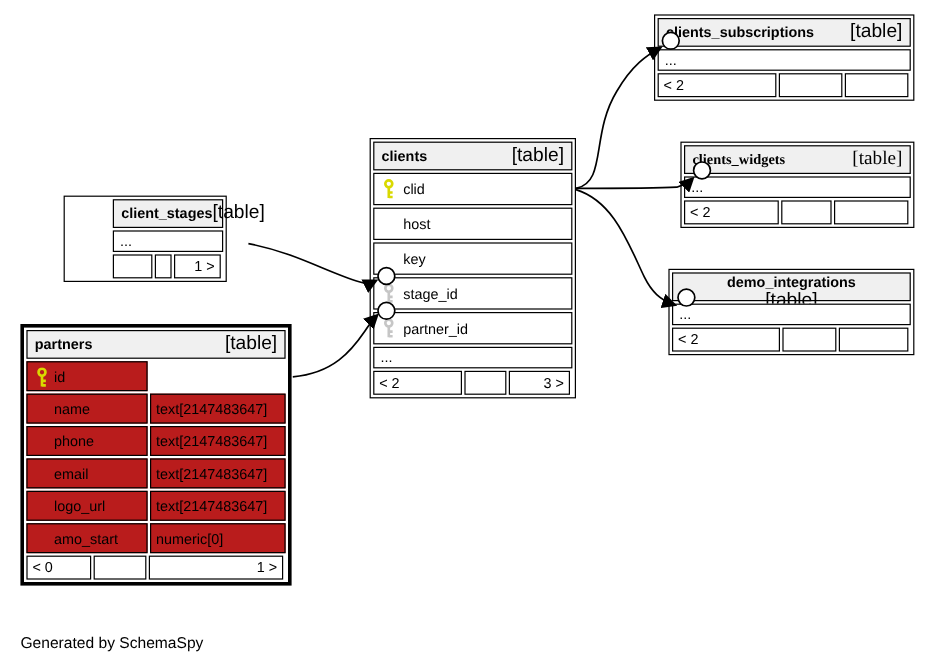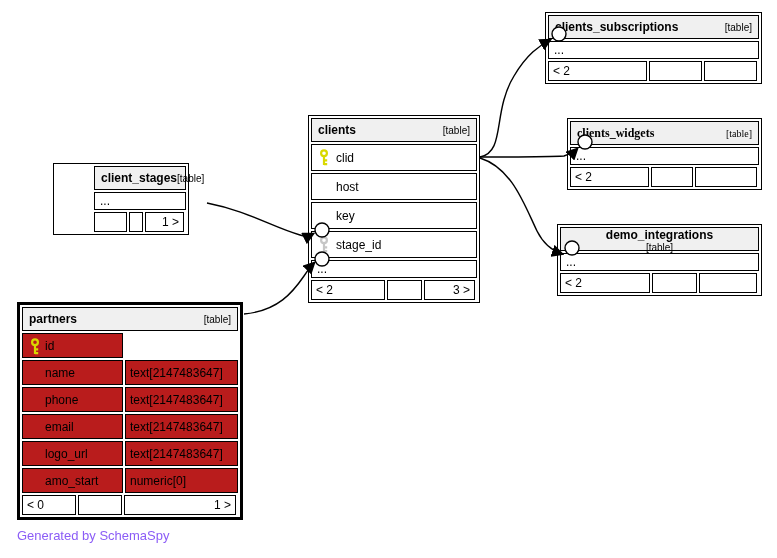--- a/index.html
+++ b/index.html
@@ -3,42 +3,42 @@
 <meta charset="utf-8">
 <style>
   html,body{margin:0;padding:0;background:#fff;}
   #canvas{position:relative;width:777px;height:558px;background:#ffffff;
           font-family:"Liberation Sans",sans-serif;overflow:hidden;}
   .tbl{position:absolute;border:1px solid #000;background:#fff;padding:2px;box-sizing:border-box;}
   .tbl.bold{border-width:3px;}
   .hdr{border:1px solid #000;background:#f0f0f0;display:flex;align-items:center;
        justify-content:space-between;height:22px;padding:0 6px;margin-bottom:2px;}
   .tname{font-weight:bold;font-size:12px;color:#000;}
-  .ttag{font-size:10px;color:#000;}
+  .ttag{font-size:16px;color:#000;}
   .row{border:1px solid #000;height:25px;display:flex;align-items:center;
        margin-bottom:2px;background:#fff;position:relative;}
   .row .cname{font-size:12px;color:#000;padding-left:24px;}
   .row.dots{height:16px;border:1px solid #000;}
   .row.dots .cname{padding-left:5px;}
   .keyicon{position:absolute;left:6px;top:4px;width:12px;height:17px;}
   .row2{display:flex;gap:2px;margin-bottom:2px;}
   .cell{border:1px solid #000;height:25px;display:flex;align-items:center;
         background:#b91c1c;position:relative;box-sizing:border-box;}
   .cell.namec{flex:0 0 101px;}
   .cell.typec{flex:1;}
   .cell .cname{font-size:12px;color:#000;padding-left:22px;}
   .cell .ctype{font-size:12px;color:#000;padding-left:4px;}
   .tfoot{display:flex;gap:2px;}
   .fcell{border:1px solid #000;height:20px;display:flex;align-items:center;
          font-size:12px;color:#000;box-sizing:border-box;background:#fff;}
   .fcell.l{justify-content:flex-start;padding-left:4px;}
   .fcell.r{justify-content:flex-end;padding-right:4px;}
   #wires{position:absolute;left:0;top:0;width:777px;height:558px;
          pointer-events:none;z-index:5;}
-  #note{position:absolute;left:17px;top:528px;font-size:13px;color:#8b5cf6;}
+  #note{position:absolute;left:17px;top:528px;font-size:13px;color:#000000;}
 </style>
 </head>
 <body>
 
 <div id="canvas">
   <svg id="wires" width="777" height="558" viewBox="0 0 777 558">
     <defs>
       <marker id="arr" viewBox="0 0 10 10" refX="8" refY="5" markerWidth="9" markerHeight="9" orient="auto">
         <path d="M0,0 L10,5 L0,10 z" fill="#000"></path>
       </marker>
@@ -119,20 +119,27 @@
       <div class="row">
         <span class="cname">key</span>
       </div>
       <div class="row">
         <span class="keyicon"><svg viewBox="0 0 12 17" width="12" height="17" aria-hidden="true">
             <circle cx="6" cy="4.2" r="2.9" fill="none" stroke="#c6c6c6" stroke-width="2.2"></circle>
             <path d="M6 7 L6 16 M6 11.4 L9.2 11.4 M6 15.2 L9.2 15.2" fill="none" stroke="#c6c6c6" stroke-width="2.2"></path>
           </svg></span>
         <span class="cname">stage_id</span>
       </div>
+      <div class="row">
+        <span class="keyicon"><svg viewBox="0 0 12 17" width="12" height="17" aria-hidden="true">
+            <circle cx="6" cy="4.2" r="2.9" fill="none" stroke="#c6c6c6" stroke-width="2.2"></circle>
+            <path d="M6 7 L6 16 M6 11.4 L9.2 11.4 M6 15.2 L9.2 15.2" fill="none" stroke="#c6c6c6" stroke-width="2.2"></path>
+          </svg></span>
+        <span class="cname">partner_id</span>
+      </div>
       <div class="row dots">
         <span class="cname">...</span>
       </div>
       <div class="tfoot">
         <div class="fcell l" style="width: calc(46% - 2px);">&lt; 2</div>
         <div class="fcell l" style="width: calc(22% - 2px);"></div>
         <div class="fcell r" style="width: calc(32% - 2px);">3 &gt;</div>
       </div>
     </div>
     <div class="tbl" style="left: 53px; top: 163px; width: 136px; padding-left: 40px;">
@@ -142,21 +149,21 @@
       </div>
       <div class="row dots">
         <span class="cname">...</span>
       </div>
       <div class="tfoot">
         <div class="fcell l" style="width: calc(38% - 2px);"></div>
         <div class="fcell l" style="width: calc(17% - 2px);"></div>
         <div class="fcell r" style="width: calc(45% - 2px);">1 &gt;</div>
       </div>
     </div>
-    <div class="tbl bold" style="left: 17px; top: 270px; width: 226px; margin-top: 32px;">
+    <div class="tbl bold" style="left: 17px; top: 270px; width: 226px;">
       <div class="hdr" style="background: rgb(240, 240, 240);">
         <span class="tname">partners</span>
         <span class="ttag">[table]</span>
       </div>
       <div class="row2">
         <div class="cell namec">
           <span class="keyicon"><svg viewBox="0 0 12 17" width="12" height="17" aria-hidden="true">
               <circle cx="6" cy="4.2" r="2.9" fill="none" stroke="#d9d900" stroke-width="2.2"></circle>
               <path d="M6 7 L6 16 M6 11.4 L9.2 11.4 M6 15.2 L9.2 15.2" fill="none" stroke="#d9d900" stroke-width="2.2"></path>
             </svg></span>

